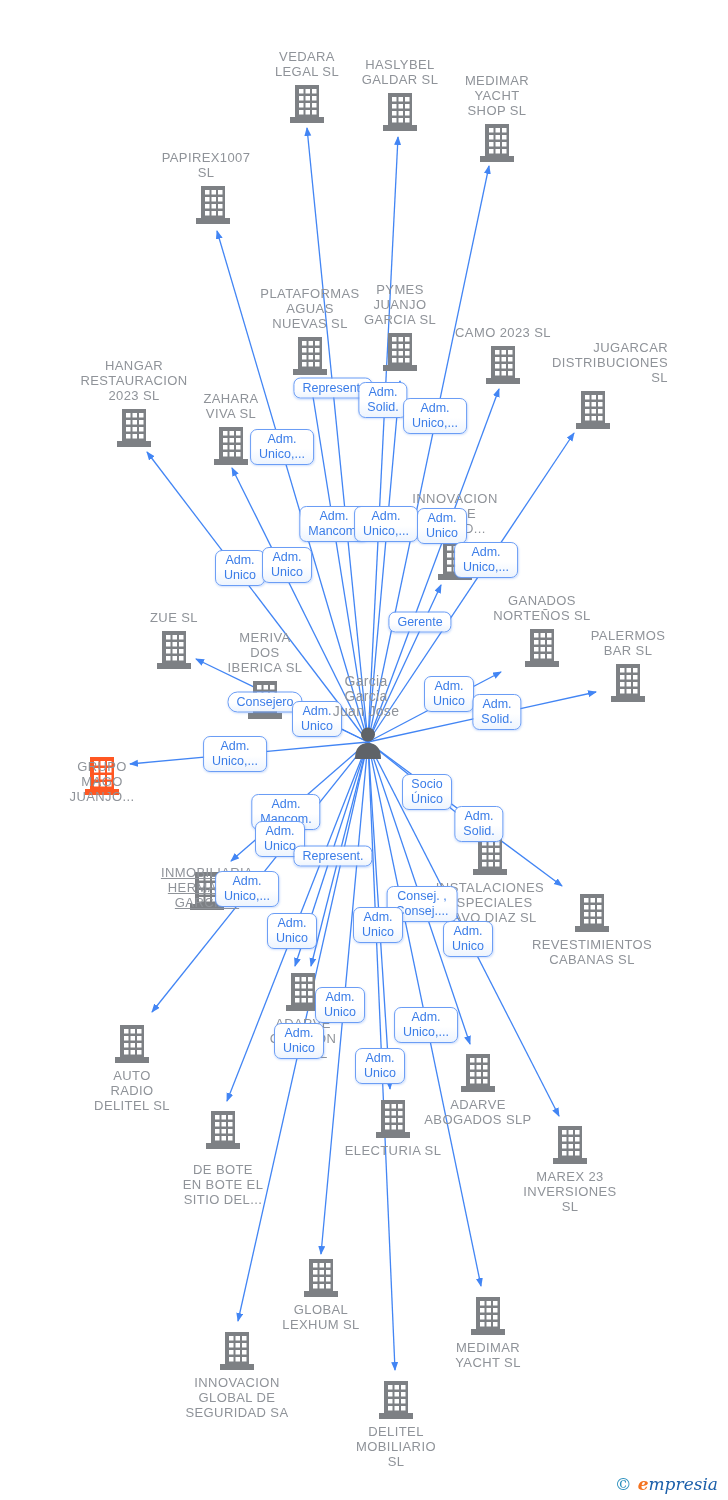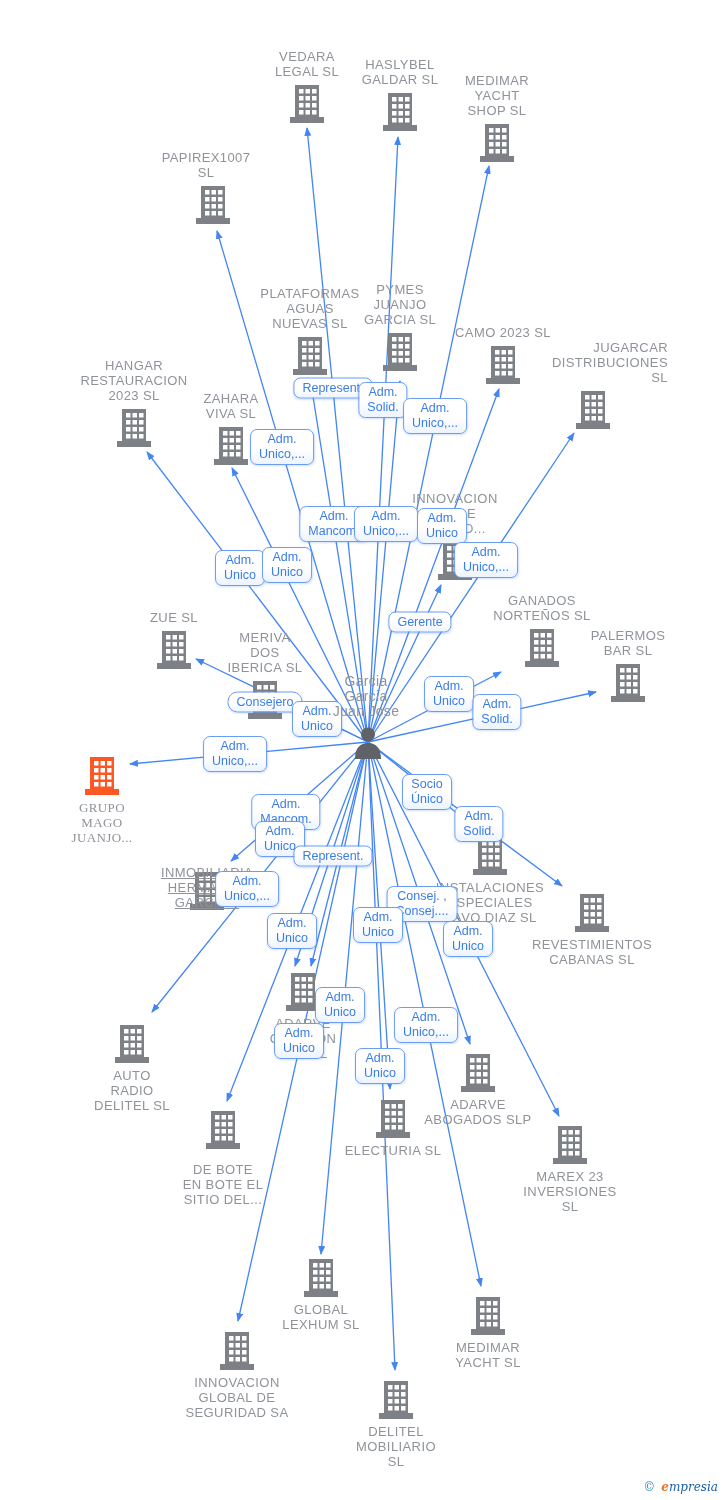--- a/index.html
+++ b/index.html
@@ -22,21 +22,21 @@
     padding:2px 8px;color:#3b7de8;font-size:12.5px;line-height:15px;
     text-align:center;white-space:nowrap;box-shadow:0 1px 2px rgba(66,133,244,.25);
   }
   #person{position:absolute;z-index:5;}
   #person-name{
     position:absolute;z-index:5;width:160px;margin-left:-80px;transform:translateY(-100%);
     text-align:center;color:#8f9399;font-size:14px;line-height:15px;letter-spacing:.3px;
   }
   #watermark{
     position:absolute;z-index:6;right:10px;bottom:6px;
-    font-family:"DejaVu Serif", serif;font-style:italic;font-size:12px;
+    font-family:"DejaVu Serif", serif;font-style:italic;font-size:17px;
   }
   #watermark .copy{color:#2a8fbd;font-style:normal;margin-right:6px;}
   #watermark .brand-e{color:#f4731f;font-weight:bold;}
   #watermark .brand-rest{color:#1b5faa;}
 </style>
 </head>
 <body>
 
 <div id="canvas">
 
@@ -393,21 +393,21 @@
           <rect x="9" y="25" width="4.5" height="4.5" fill="#ffffff"></rect>
           <rect x="15.5" y="4" width="4.5" height="4.5" fill="#ffffff"></rect>
           <rect x="15.5" y="11" width="4.5" height="4.5" fill="#ffffff"></rect>
           <rect x="15.5" y="18" width="4.5" height="4.5" fill="#ffffff"></rect>
           <rect x="15.5" y="25" width="4.5" height="4.5" fill="#ffffff"></rect>
           <rect x="22" y="4" width="4.5" height="4.5" fill="#ffffff"></rect>
           <rect x="22" y="11" width="4.5" height="4.5" fill="#ffffff"></rect>
           <rect x="22" y="18" width="4.5" height="4.5" fill="#ffffff"></rect>
           <rect x="22" y="25" width="4.5" height="4.5" fill="#ffffff"></rect>
         </svg></div>
-      <div class="company-name below" style="left: 102px; top: 800px; font-family: Liberation Serif, serif;">
+      <div class="company-name below" style="left: 102px; top: 759px;">
         <div>GRUPO</div>
         <div>MAGO</div>
         <div>JUANJO...</div>
       </div>
       <div class="building" style="left: 190px; top: 872px;"><svg width="34" height="38" viewBox="0 0 34 38">
           <rect x="5" y="0" width="24" height="33" fill="#7d8084"></rect>
           <rect x="0" y="32" width="34" height="6" fill="#7d8084"></rect>
           <rect x="9" y="4" width="4.5" height="4.5" fill="#ffffff"></rect>
           <rect x="9" y="11" width="4.5" height="4.5" fill="#ffffff"></rect>
           <rect x="9" y="18" width="4.5" height="4.5" fill="#ffffff"></rect>

